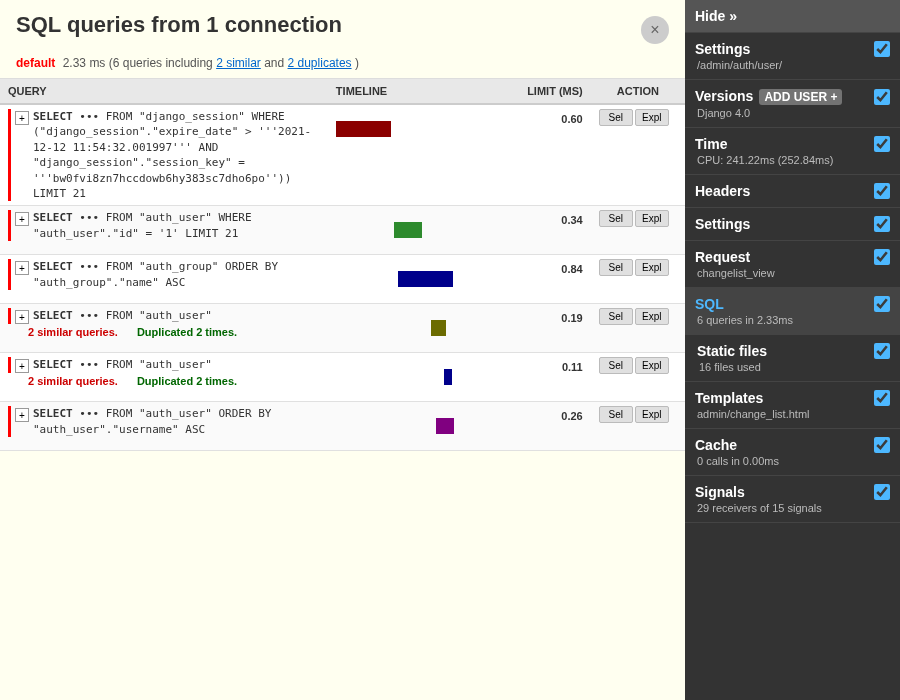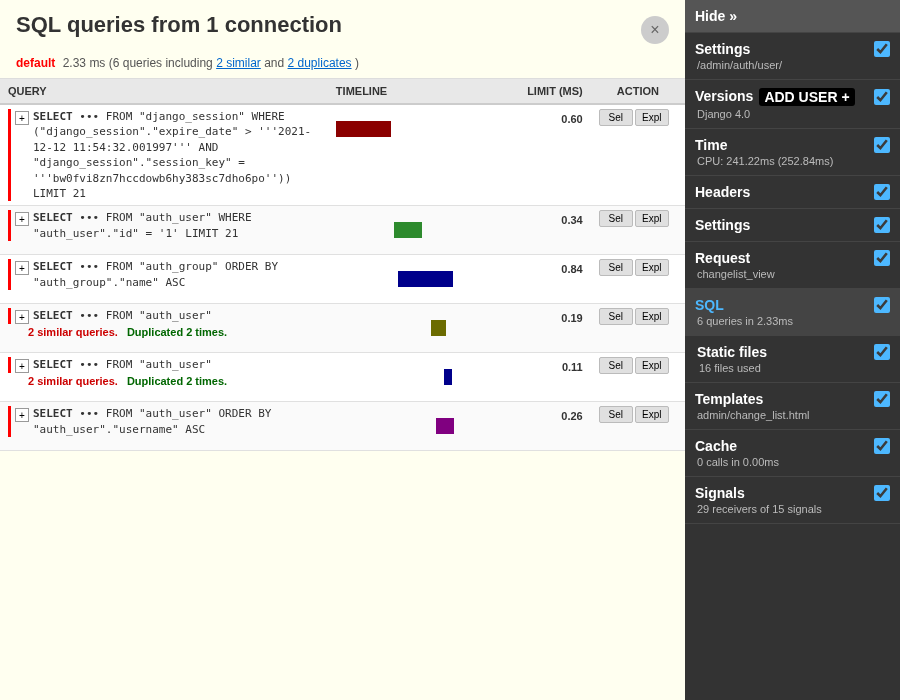--- a/index.html
+++ b/index.html
@@ -166,21 +166,21 @@
       color: #333;
       line-height: 1.4;
     }
 
     .query-text strong {
       font-weight: bold;
     }
 
     .duplicate-info {
       display: flex;
-      gap: 9px;
+      gap: 19px;
       align-items: center;
       padding-left: 20px;
       font-size: 11px;
     }
 
     .sim-badge {
       color: #cc0000;
       font-weight: bold;
     }
     .dup-badge {
@@ -279,23 +279,23 @@
     }
 
     .hide-btn-text {
       font-size: 14px;
       font-weight: bold;
       color: #fff;
     }
 
     .version-badge {
       display: inline-block;
-      background: #000000;
+      background: #737373;
       color: #fff;
-      font-size: 14px;
+      font-size: 12px;
       padding: 1px 5px;
       border-radius: 3px;
       margin-left: 6px;
       vertical-align: middle;
     }
 
     .sql-section {
       background: #444;
     }
   </style>

